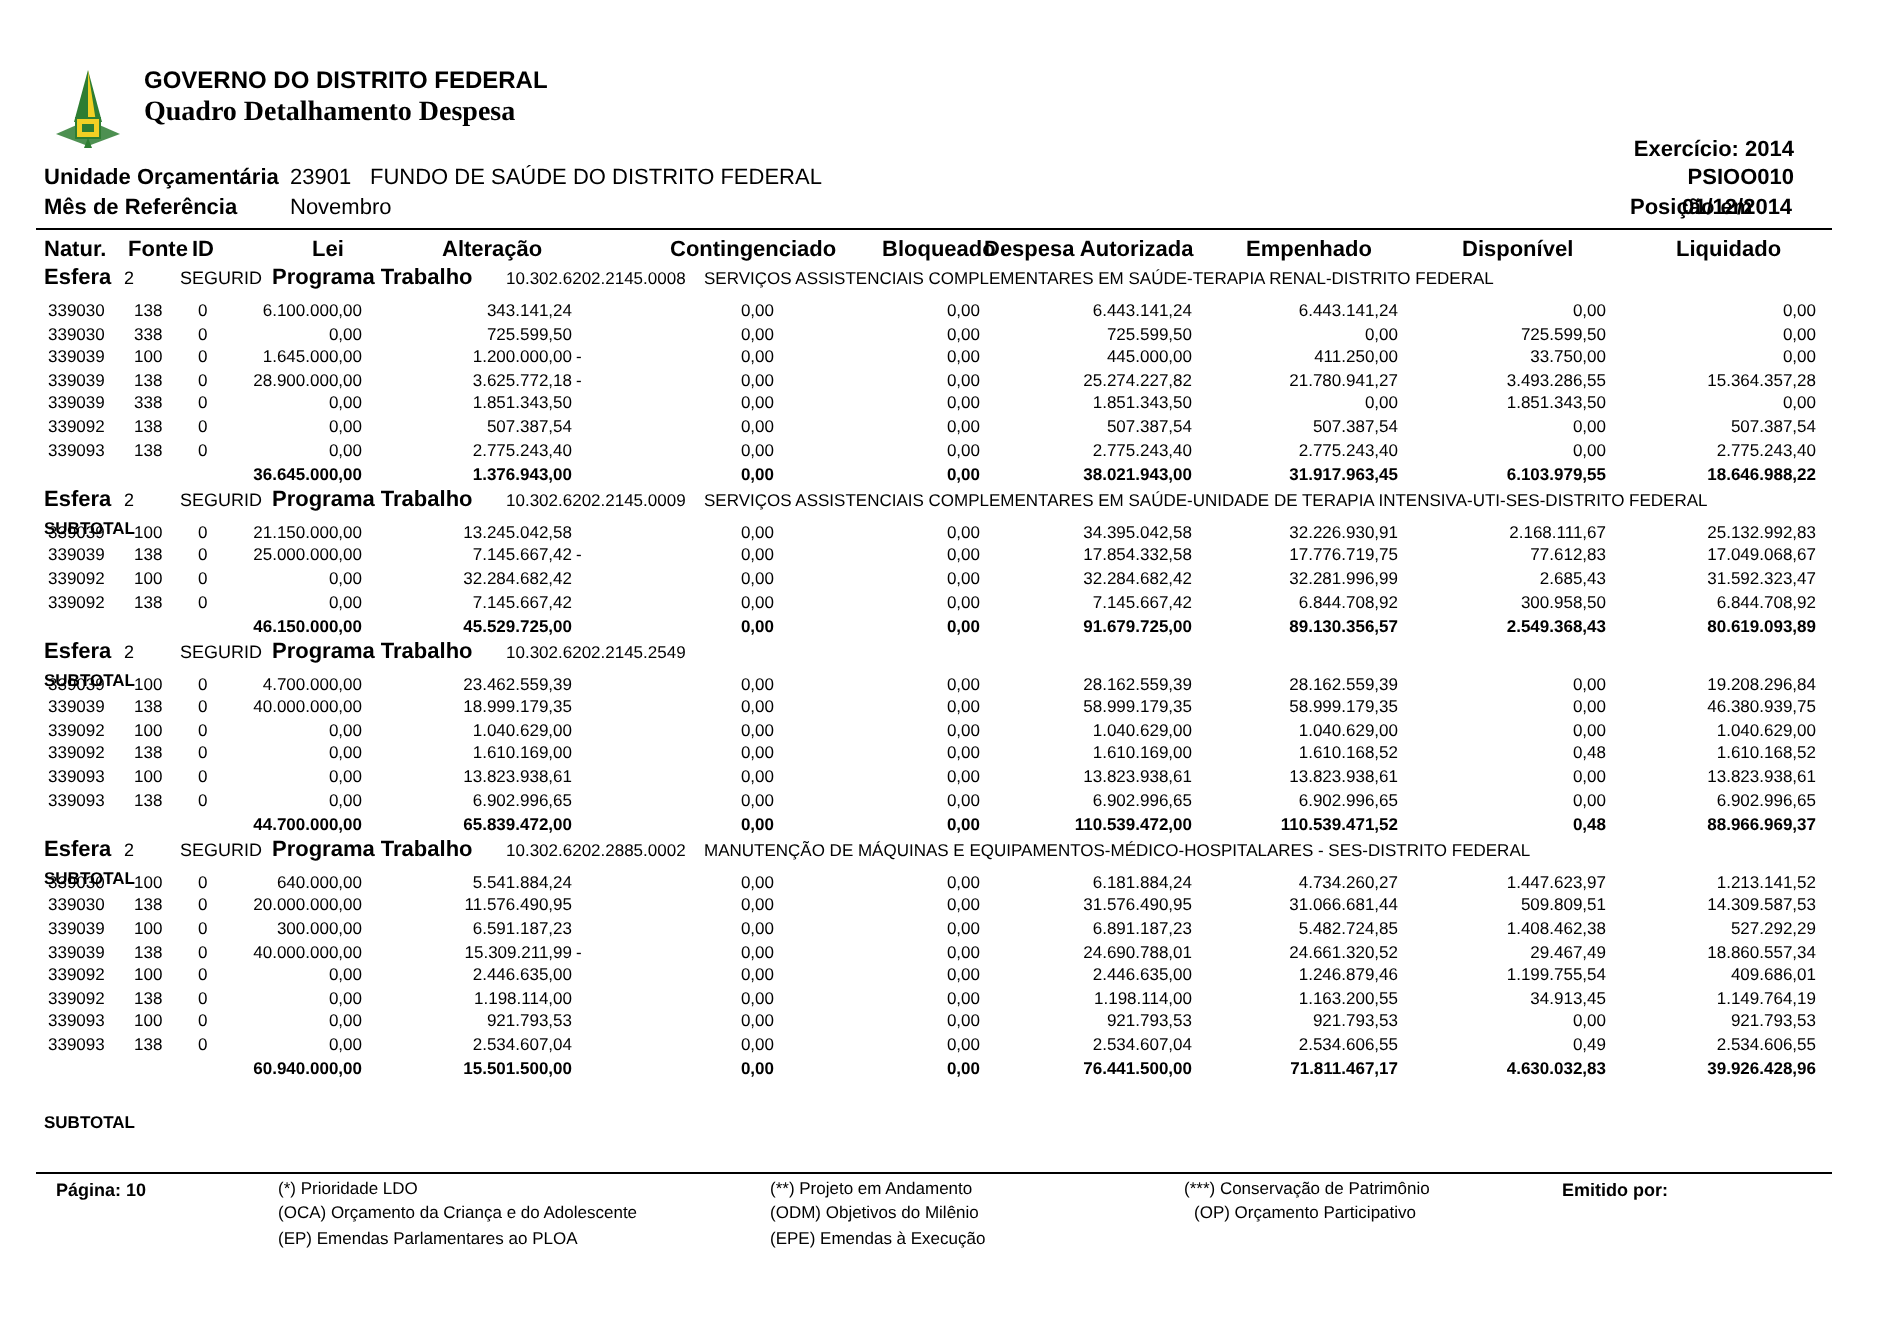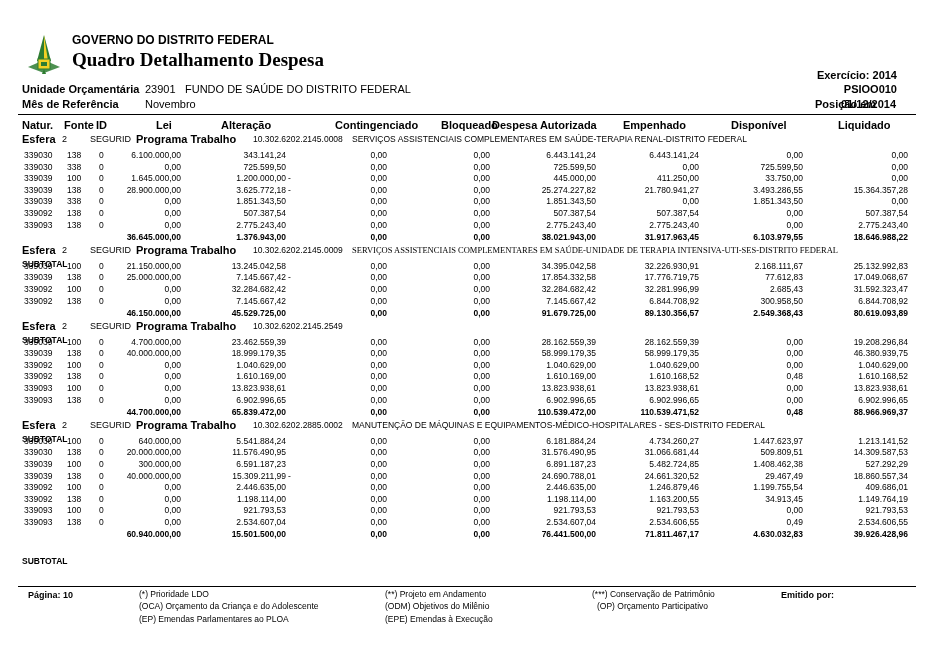--- a/index.html
+++ b/index.html
@@ -1,21 +1,21 @@
 <!DOCTYPE html>
 <html><head>
 <meta charset="utf-8">
 <style>
   html, body { margin: 0; padding: 0; background: #ffffff; }
   body { width: 942px; height: 666px; position: relative; overflow: hidden;
          font-family: "Liberation Sans", sans-serif; color: #000; }
   .abs { position: absolute; }
   .logo { left: 24px; top: 33px; width: 40px; height: 42px; }
   .gov { left: 72px; top: 33px; font-size: 12px; font-weight: bold; }
-  .title { left: 72px; top: 49px; font-family: "Liberation Serif", serif; font-size: 19px; font-weight: bold; }
+  .title { left: 72px; top: 49px; font-family: "Liberation Serif", serif; font-size: 14px; font-weight: bold; }
   .hdr-label { font-size: 11px; font-weight: bold; }
   .hdr-val { font-size: 11px; }
   .right-b { font-size: 11px; font-weight: bold; text-align: right; }
   .hline { height: 1px; background: #000; left: 18px; width: 898px; }
 
   .colhead { font-size: 11px; font-weight: bold; top: 119px; }
   .esfera-row { font-size: 11px; }
   .esfera-row span { position: absolute; white-space: nowrap; }
   .esf-lbl { font-weight: bold; font-size: 11px; }
   .esf-num { font-size: 9px; }
@@ -204,21 +204,21 @@
       <span class="c-emp r">31.917.963,45</span>
       <span class="c-dis r">6.103.979,55</span>
       <span class="c-liq r">18.646.988,22</span>
     </div>
     <div class="abs esfera-row" style="top: 243.7px; left: 0px; width: 942px; height: 13px;">
       <span class="esf-lbl" style="left: 22px; top: 0px;">Esfera</span>
       <span class="esf-num" style="left: 62px; top: 1px;">2</span>
       <span class="seg" style="left: 90px; top: 1px;">SEGURID</span>
       <span class="prog-lbl" style="left: 136px; top: 0px;">Programa Trabalho</span>
       <span class="prog-code" style="left: 253px; top: 1px;">10.302.6202.2145.0009</span>
-      <span class="prog-desc" style="left: 352px; top: 1px; font-family: Liberation Serif, serif;">SERVIÇOS ASSISTENCIAIS COMPLEMENTARES EM SAÚDE-UNIDADE DE TERAPIA INTENSIVA-UTI-SES-DISTRITO FEDERAL</span>
+      <span class="prog-desc" style="left: 352px; top: 1px;">SERVIÇOS ASSISTENCIAIS COMPLEMENTARES EM SAÚDE-UNIDADE DE TERAPIA INTENSIVA-UTI-SES-DISTRITO FEDERAL</span>
     </div>
     <div class="row" style="top: 260.7px;">
       <span class="c-nat">339039</span>
       <span class="c-fon">100</span>
       <span class="c-id">0</span>
       <span class="c-lei r">21.150.000,00</span>
       <span class="c-alt">13.245.042,58</span>
       <span class="c-alt-sign"></span>
       <span class="c-con r">0,00</span>
       <span class="c-blo r">0,00</span>

